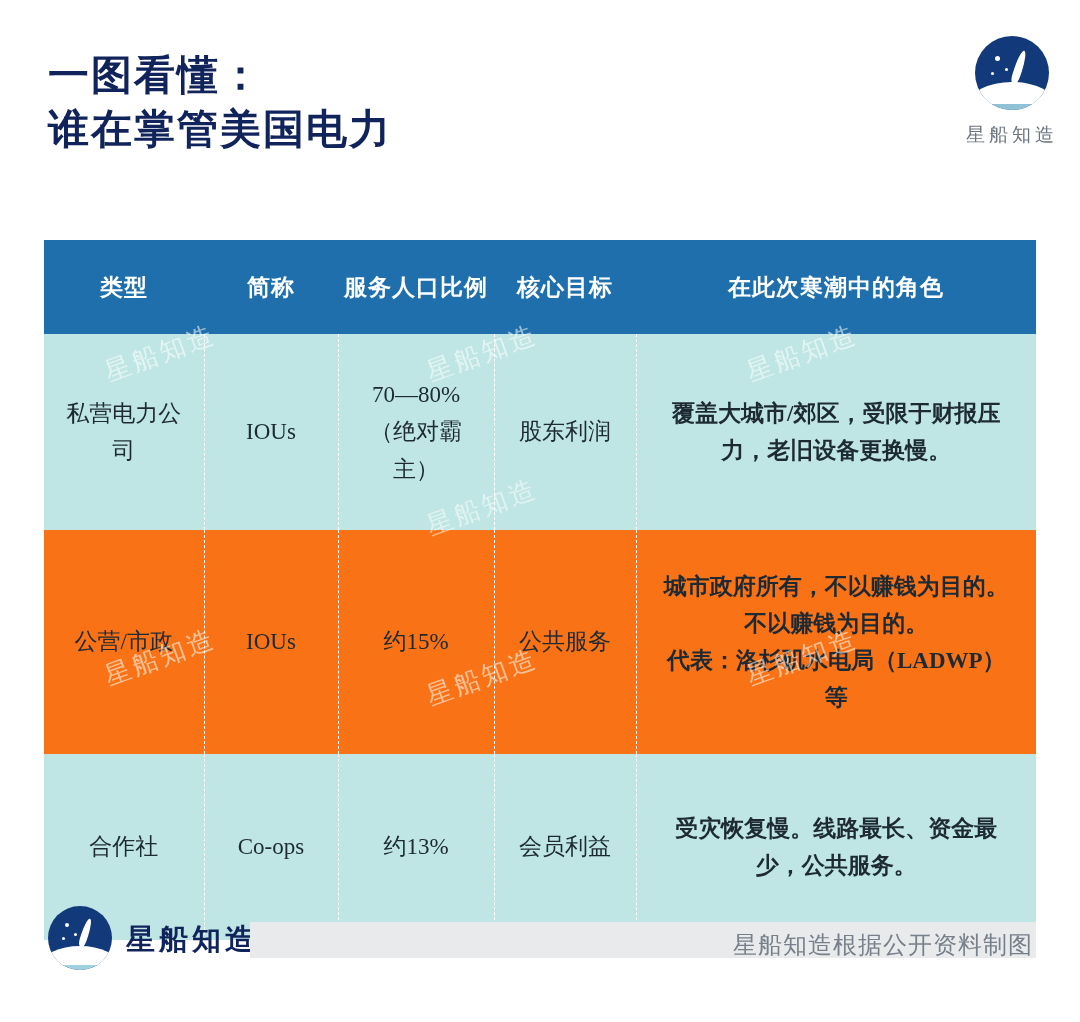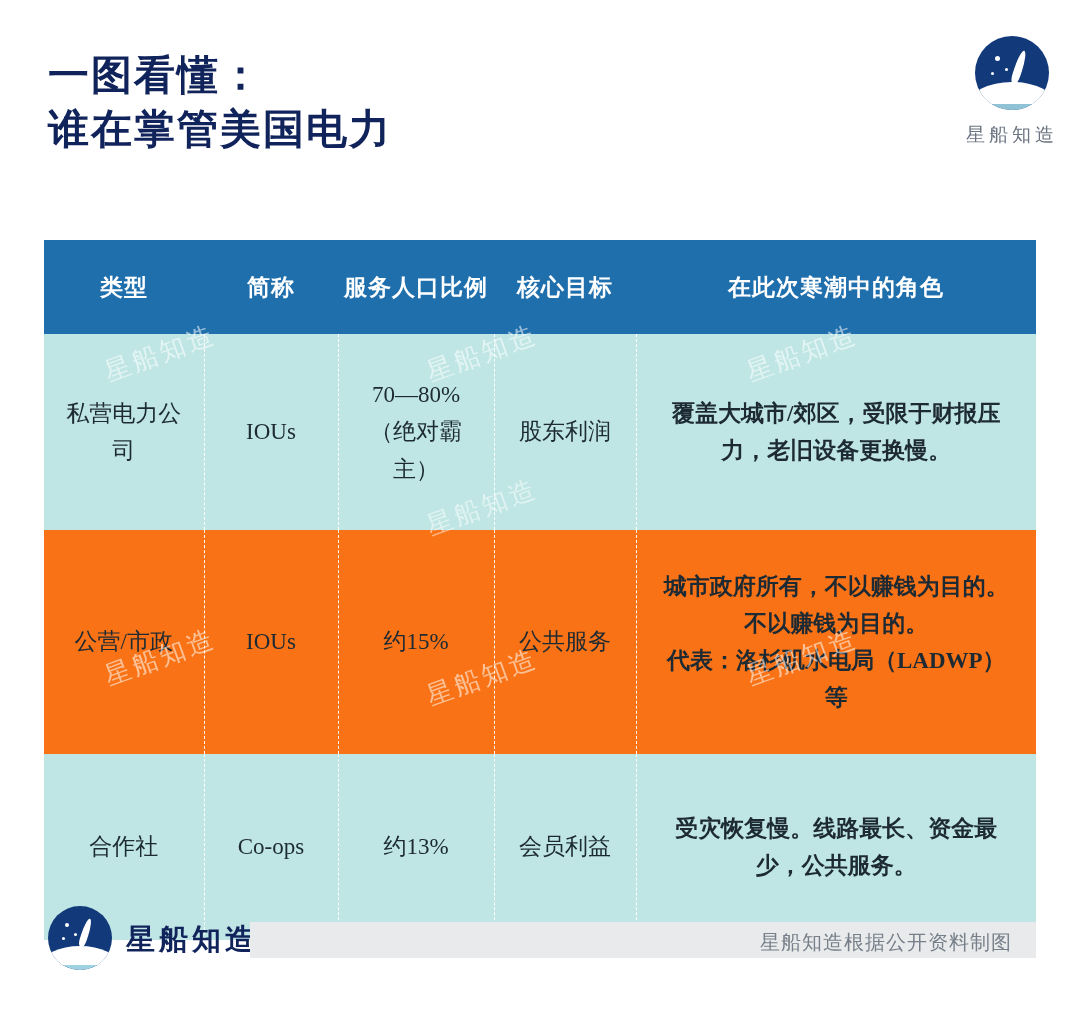--- a/index.html
+++ b/index.html
@@ -216,25 +216,25 @@
   .footer-bar {
     position: absolute;
     left: 250px;
     top: 30px;
     right: 44px;
     height: 36px;
     background: #e9eaec;
   }
   .footer-note {
     position: absolute;
-    right: 68px;
+    right: 47px;
     top: 37px;
     color: #77808a;
     font-family: "Liberation Sans", "DejaVu Sans", sans-serif;
-    font-size: 20px;
+    font-size: 24px;
     letter-spacing: 1px;
   }
 </style>
 </head>
 <body>
 
 <div class="header">
   <div class="title-block">
     <span class="title-line">一图看懂：</span>
     <span class="title-line">谁在掌管美国电力</span>

